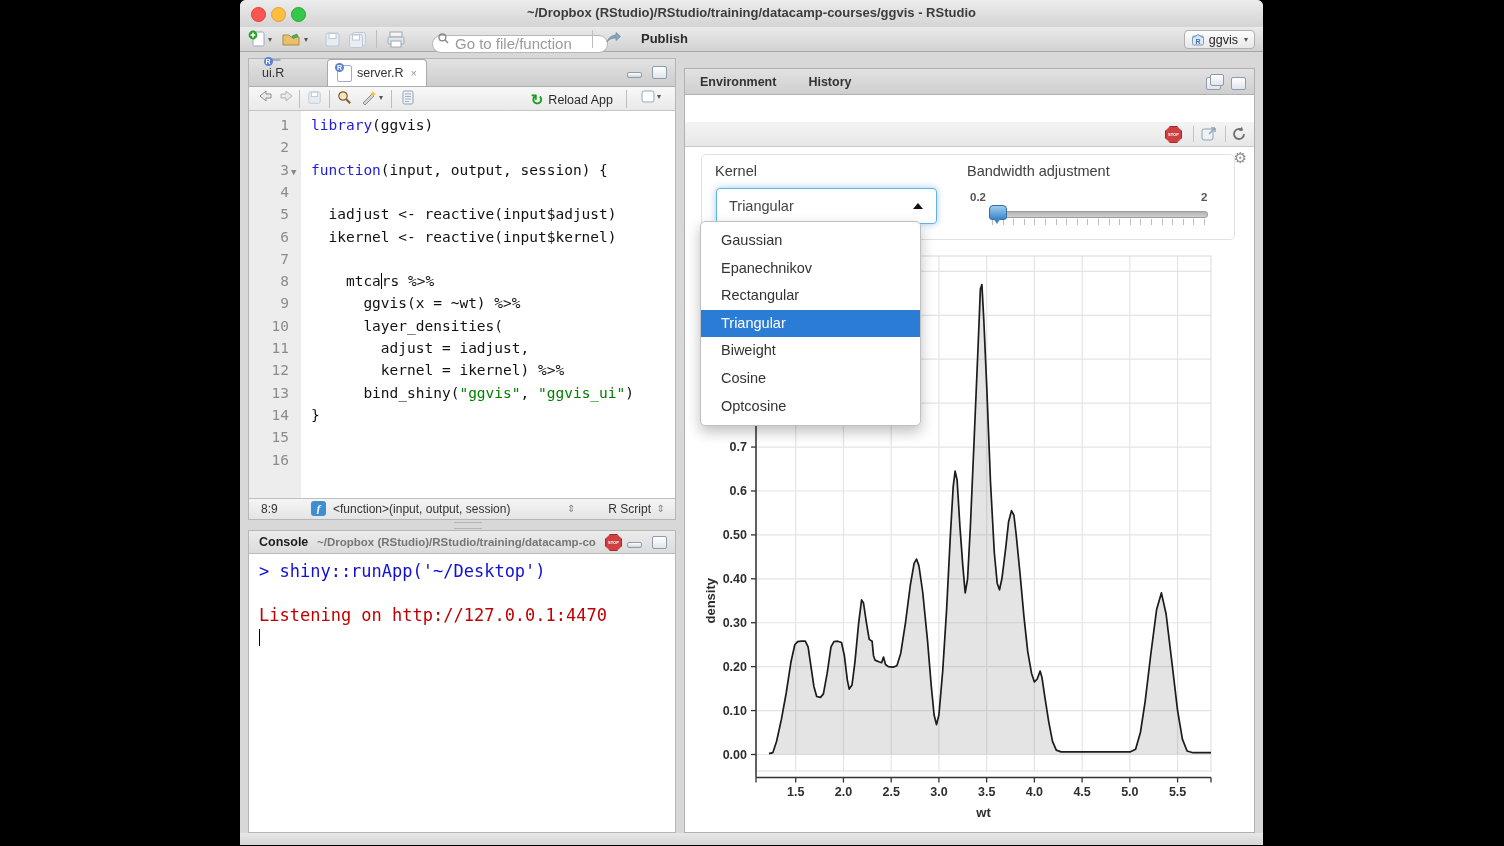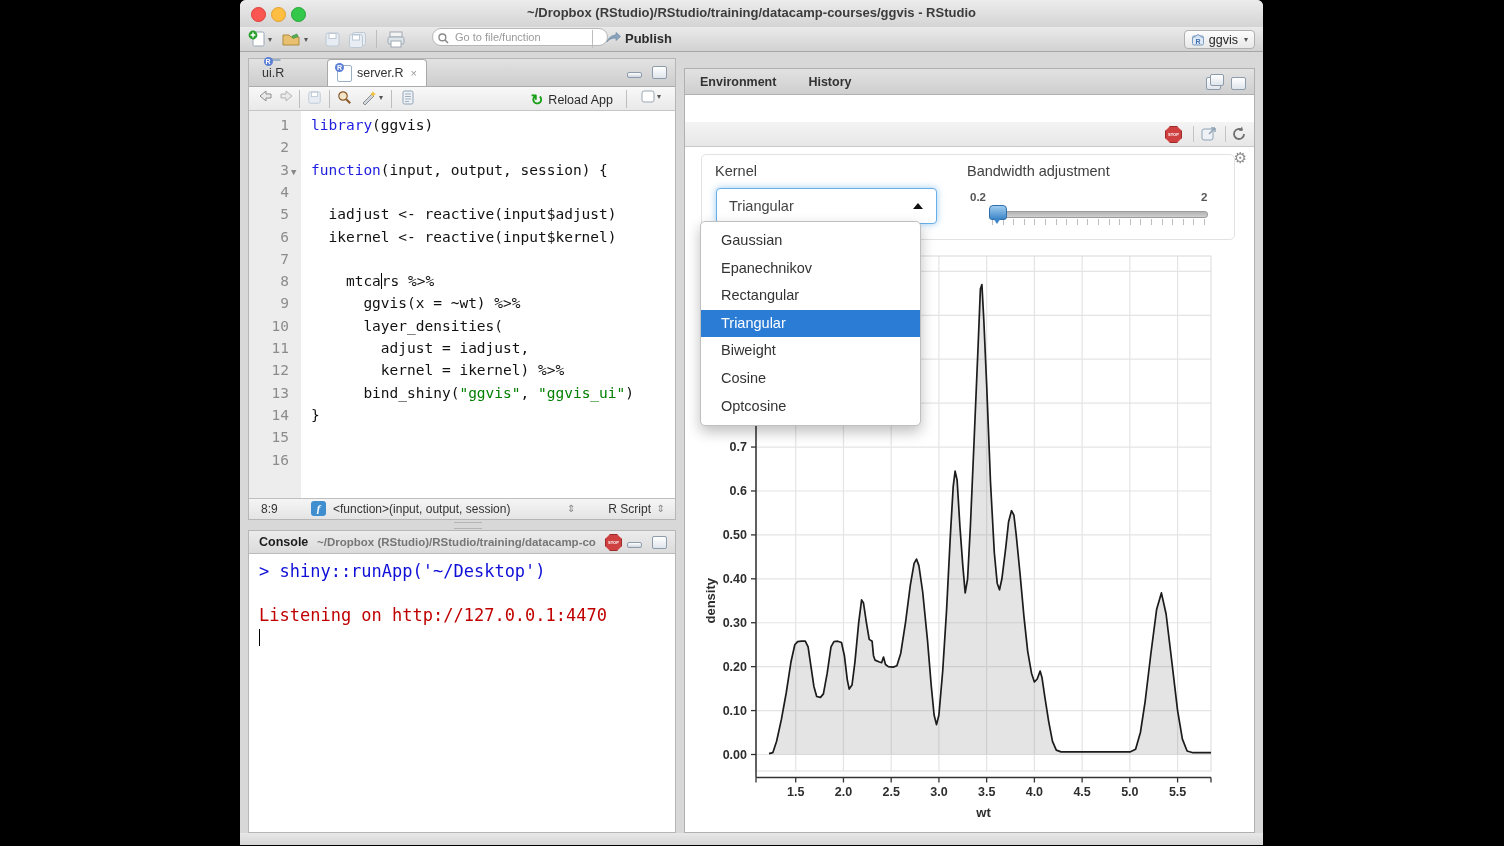--- a/index.html
+++ b/index.html
@@ -12,25 +12,25 @@
   .title-text{position:absolute;left:0;right:0;top:5px;text-align:center;font-size:13px;font-weight:700;color:#3c3c3c;}
   .tl{position:absolute;top:7px;width:13px;height:13px;border-radius:50%;}
   .tl.red{left:11px;background:#fc5652;border:1px solid #dd3d39;}
   .tl.yellow{left:31px;background:#fdbe41;border:1px solid #dfa133;}
   .tl.green{left:51px;background:#34c84a;border:1px solid #24a436;}
   
   .main-toolbar{position:absolute;left:0;top:27px;width:100%;height:24px;
     background:linear-gradient(#eaeaea,#d2d2d2);border-bottom:1px solid #a6a6a6;}
   .tb-ico{position:absolute;top:2px;height:20px;display:flex;align-items:center;color:#6d6d6d;}
   .caret{font-size:8px;color:#555;margin-left:2px;}
-  .goto-box{position:absolute;left:192px;top:1px;width:152px;height:16px;background:#fff;border:1px solid #b7b7b7;
-    border-radius:9px;font-size:11px;color:#9a9a9a;padding-left:22px;line-height:16px;}
+  .goto-box{position:absolute;left:192px;top:8px;width:152px;height:16px;background:#fff;border:1px solid #b7b7b7;
+    border-radius:9px;font-size:15px;color:#9a9a9a;padding-left:22px;line-height:16px;}
   .goto-mag{position:absolute;left:198px;top:6px;}
   .tb-sep{position:absolute;top:3px;width:1px;height:18px;background:#bdbdbd;}
-  .publish{position:absolute;left:366px;top:4px;font-size:13px;font-weight:700;color:#2b2b2b;display:flex;align-items:center;gap:4px;}
+  .publish{position:absolute;left:366px;top:4px;font-size:13px;font-weight:700;color:#2b2b2b;display:flex;align-items:center;gap:20px;}
   .project-btn{position:absolute;right:8px;top:3px;height:17px;border:1px solid #b0b0b0;border-radius:4px;
     background:linear-gradient(#fdfdfd,#e8e8e8);display:flex;align-items:center;padding:0 6px;font-size:12.5px;color:#222;gap:4px;}
   
   .pane{position:absolute;background:#fff;}
   .tabbar{position:absolute;left:0;top:0;width:100%;height:28px;
     background:linear-gradient(#e2e2e2,#cdcdcd);border-bottom:1px solid #adadad;box-sizing:border-box;}
   .paneicons{position:absolute;top:7px;right:8px;display:flex;gap:10px;align-items:center;}
   .wicon{width:13px;height:11px;border:1px solid #8e9bab;background:linear-gradient(#fff,#dfe5ec);border-radius:2px;position:relative;}
   .wicon.bar{height:4px;margin-top:4px;background:linear-gradient(#fff,#cfd6df);}
   .wicon.dbl::after{content:"";position:absolute;left:3px;top:-4px;width:12px;height:10px;border:1px solid #8e9bab;background:linear-gradient(#fff,#dfe5ec);border-radius:2px;}

